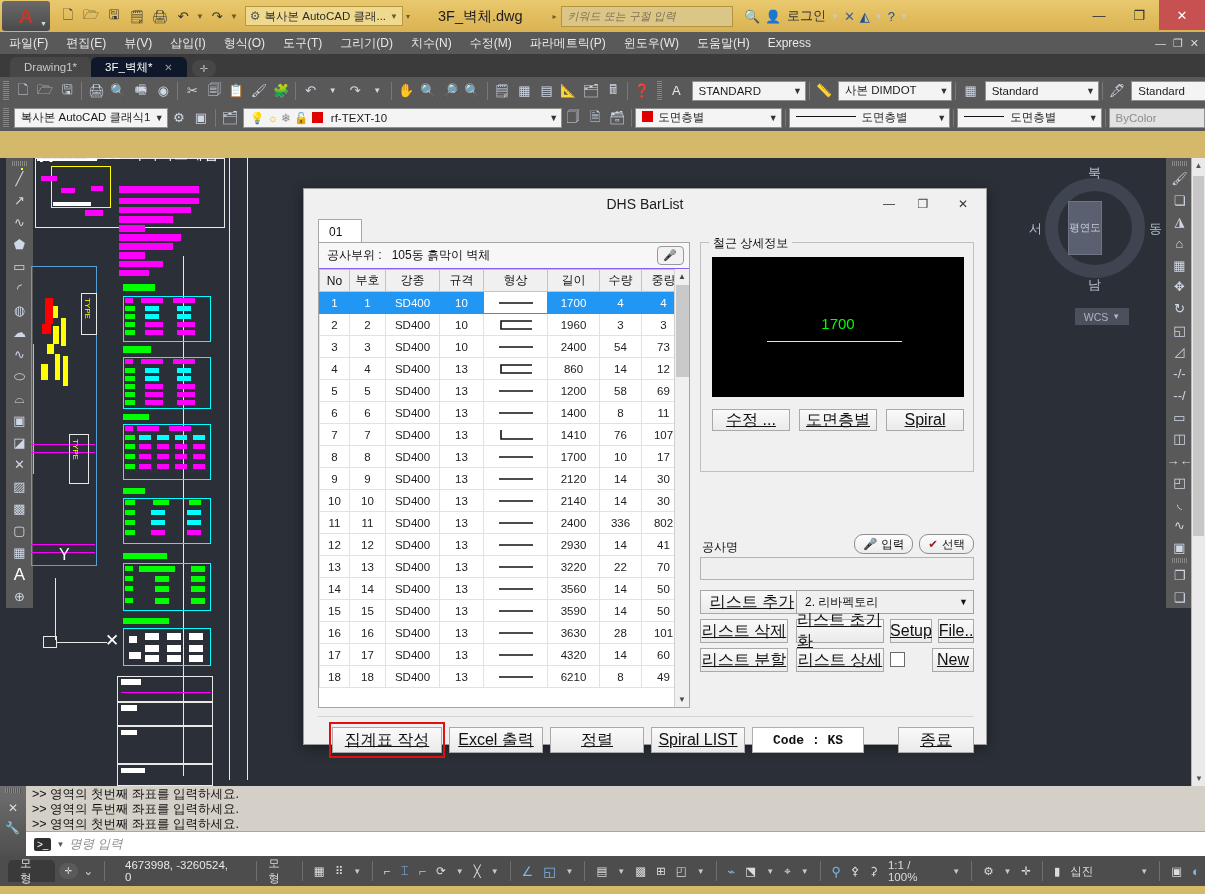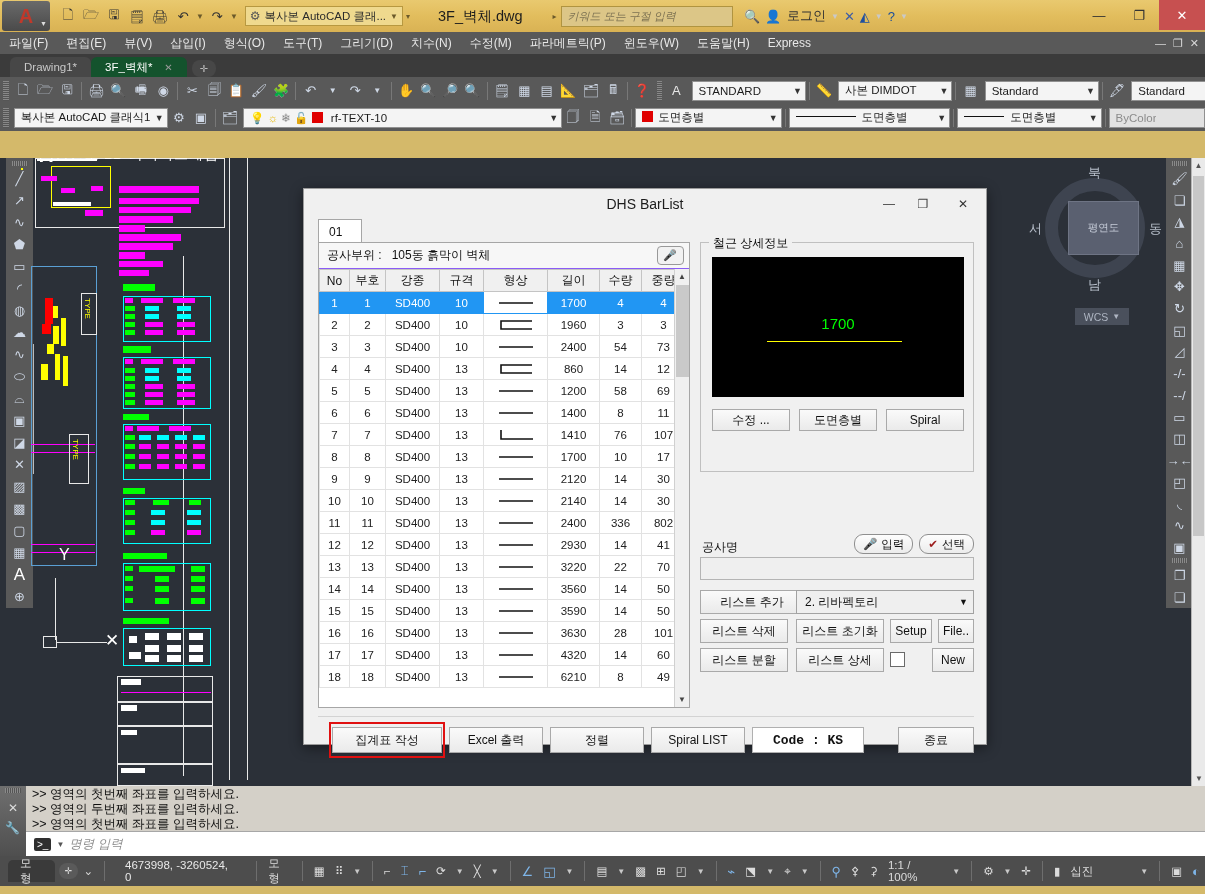--- a/index.html
+++ b/index.html
@@ -64,21 +64,21 @@
   
   .doctabs {
     position: absolute; left: 0; top: 54px; width: 1205px; height: 23px;
     background: #3b3b3b; display: flex; align-items: flex-end; padding-left: 10px;
   }
   .dtab {
     height: 20px; padding: 0 14px; color: #c8c8c8; font-size: 11.5px;
     display: flex; align-items: center; gap: 12px;
     border-radius: 6px 6px 0 0; background: #474747;
   }
-  .dtab.active { background: #14532d; color: #fff; }
+  .dtab.active { background: #0f172a; color: #fff; }
   .dtab .x { font-size: 10px; color: #9a9a9a; }
   .dtab-plus {
     width: 24px; height: 17px; background: #474747; border-radius: 8px;
     color: #bbb; font-size: 10px; display: flex; align-items: center; justify-content: center;
     margin-left: 5px;
   }
 
   
   .toolbar-row {
     position: absolute; left: 0; width: 1205px; height: 27px;
@@ -134,21 +134,21 @@
   .ln-mg { position: absolute; border-top: 1px solid #ff00ff; }
   .ln-bl { position: absolute; border: 1px solid #5a9fd4; }
 
   
   .navcube { position: absolute; right: 50px; top: 10px; width: 120px; height: 120px; }
   .navring {
     position: absolute; left: 10px; top: 10px; width: 100px; height: 100px;
     border: 13px solid #3e4450; border-radius: 50%;
   }
   .navsq {
-    position: absolute; left: 33px; top: 33px; width: 71px; height: 54px;
+    position: absolute; left: 33px; top: 33px; width: 34px; height: 54px;
     background: #5a6070; border: 1px solid #6e7484;
     color: #c6ccd8; font-size: 10.5px; display: flex; align-items: center; justify-content: center;
   }
   .navlbl { position: absolute; color: #b9c0cc; font-size: 13px; }
   .wcs {
     position: absolute; right: 76px; top: 150px; width: 54px; height: 17px;
     background: #4a505c; color: #aeb5c2; font-size: 10.5px;
     display: flex; align-items: center; justify-content: center; gap: 4px;
   }
   .canvas-scroll-v {
@@ -255,23 +255,24 @@
   .gb-title {
     position: absolute; left: 8px; top: -8px; background: #f0f0f0; padding: 0 4px; font-size: 12px; color: #111;
   }
   .preview {
     position: absolute; left: 11px; top: 14px; width: 252px; height: 140px; background: #000;
   }
   .preview .plen { position: absolute; left: 50%; transform: translateX(-50%); top: 58px; color: #00ff00; font-size: 15px; }
   .preview .pbar { position: absolute; left: 55px; top: 84px; width: 135px; height: 0; border-top: 1px solid #ffff00; }
   .btn {
     background: linear-gradient(to bottom,#fafafa,#eaeaea);
-    border: 1px solid #a9a9a9; font-size: 12px; color: #111;
+    border: 1px solid #a9a9a9; font-size: 16px; color: #111;
     display: flex; align-items: center; justify-content: center;
     font-family: "Liberation Sans", "DejaVu Sans", sans-serif;
+    text-decoration: underline;
   }
   .gbtn-row { position: absolute; display: flex; gap: 9px; left: 11px; }
   .gbtn { width: 78px; height: 22px; }
   .jobname-lbl { position: absolute; left: 2px; top: 297px; font-size: 12px; color: #111; }
   .jobname-btns { position: absolute; right: 0; top: 292px; display: flex; gap: 6px; }
   .jb { height: 20px; padding: 0 8px; border-radius: 9px; border: 1px solid #8f8f8f;
     background: linear-gradient(to bottom,#fdfdfd,#ececec); font-size: 11.5px;
     display: flex; align-items: center; gap: 4px; color: #111; }
   .jobname-input {
     position: absolute; left: 0; top: 315px; width: 274px; height: 23px;

